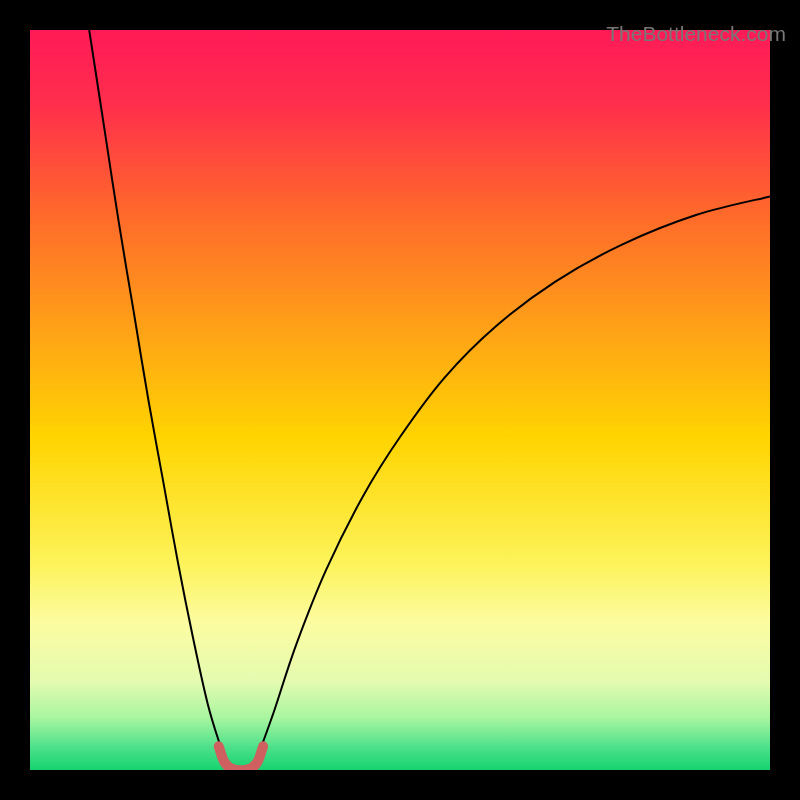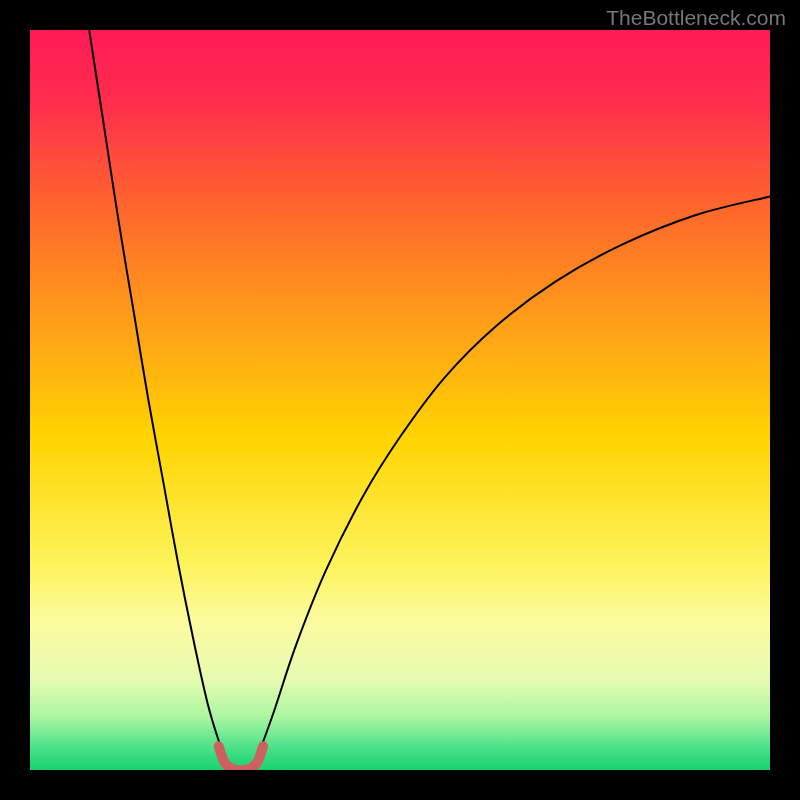--- a/index.html
+++ b/index.html
@@ -19,21 +19,21 @@
   }
   .plot-area {
     position: absolute;
     left: 30px;
     top: 30px;
     width: 740px;
     height: 740px;
   }
   .watermark {
     position: absolute;
-    top: 6px;
+    top: 22px;
     right: 14px;
     color: #777;
     font-size: 21px;
     font-family: Arial, sans-serif;
     z-index: 10;
   }
   svg { display: block; }
 </style>
 </head>
 <body>

